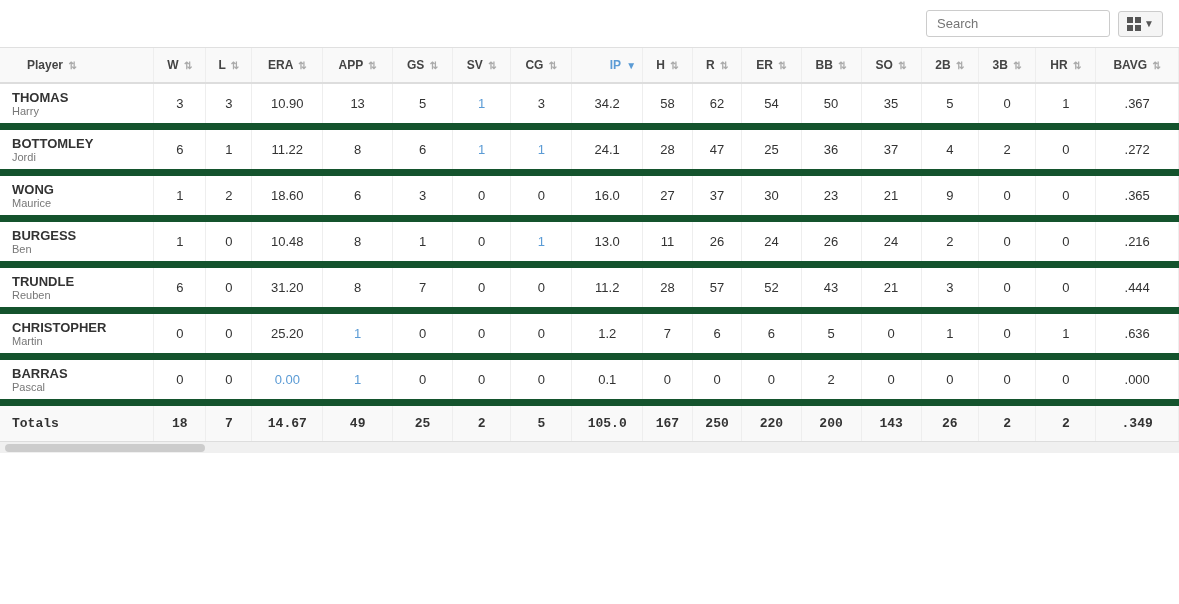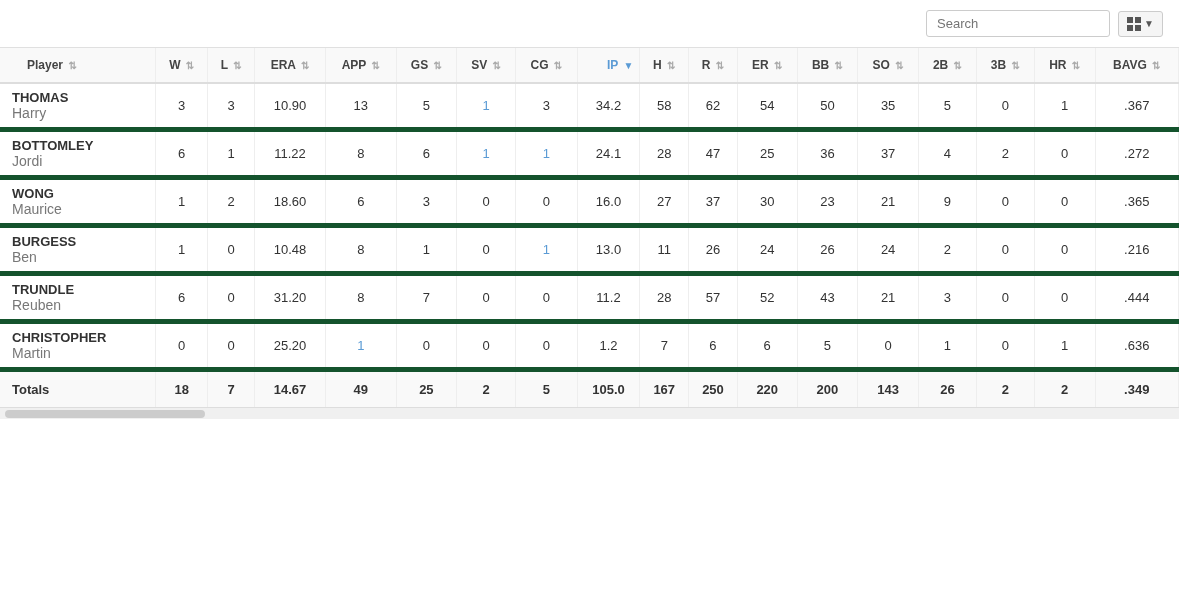--- a/index.html
+++ b/index.html
@@ -66,54 +66,55 @@
     thead th .sort-icon {
       display: inline-block;
       font-size: 10px;
       color: #aaa;
       margin-left: 2px;
     }
     thead th .sort-icon.active {
       color: #5b9bd5;
     }
     tbody tr {
-      border-bottom: 5px solid #14532d;
+      border-bottom: 7px solid #14532d;
     }
     tbody td {
       padding: 6px 6px;
       text-align: center;
       font-size: 13px;
       border-right: 1px solid #eee;
     }
     tbody td:first-child {
       text-align: left;
       padding-left: 12px;
     }
     .player-name {
       font-weight: 700;
       font-size: 13px;
       color: #333;
       display: block;
     }
     .player-sub {
-      font-size: 14px;
+      font-size: 11px;
       color: #777;
       display: block;
     }
     .blue { color: #5b9bd5; }
     tfoot tr {
       background: #f9f9f9;
       border-top: 2px solid #ddd;
     }
     tfoot td {
       padding: 10px 6px;
       text-align: center;
       font-weight: 700;
       font-size: 13px;
       border-right: 1px solid #eee;
+      font-family: Liberation Mono, monospace;
     }
     tfoot td:first-child {
       text-align: left;
       padding-left: 12px;
     }
     .scroll-bar-area {
       height: 12px;
       background: #f0f0f0;
       border-top: 1px solid #ddd;
       position: relative;
@@ -303,20 +304,43 @@
           <td>7</td>
           <td>6</td>
           <td>6</td>
           <td>5</td>
           <td>0</td>
           <td>1</td>
           <td>0</td>
           <td>1</td>
           <td>.636</td>
         </tr>
+        <tr>
+          <td>
+            <span class="player-name">BARRAS</span>
+            <span class="player-sub">Pascal</span>
+          </td>
+          <td>0</td>
+          <td>0</td>
+          <td class="blue">0.00</td>
+          <td class="blue">1</td>
+          <td>0</td>
+          <td>0</td>
+          <td>0</td>
+          <td>0.1</td>
+          <td>0</td>
+          <td>0</td>
+          <td>0</td>
+          <td>2</td>
+          <td>0</td>
+          <td>0</td>
+          <td>0</td>
+          <td>0</td>
+          <td>.000</td>
+        </tr>
       </tbody>
     <tfoot>
       <tr>
         <td>Totals</td>
         <td>18</td>
         <td>7</td>
         <td>14.67</td>
         <td>49</td>
         <td>25</td>
         <td>2</td>

